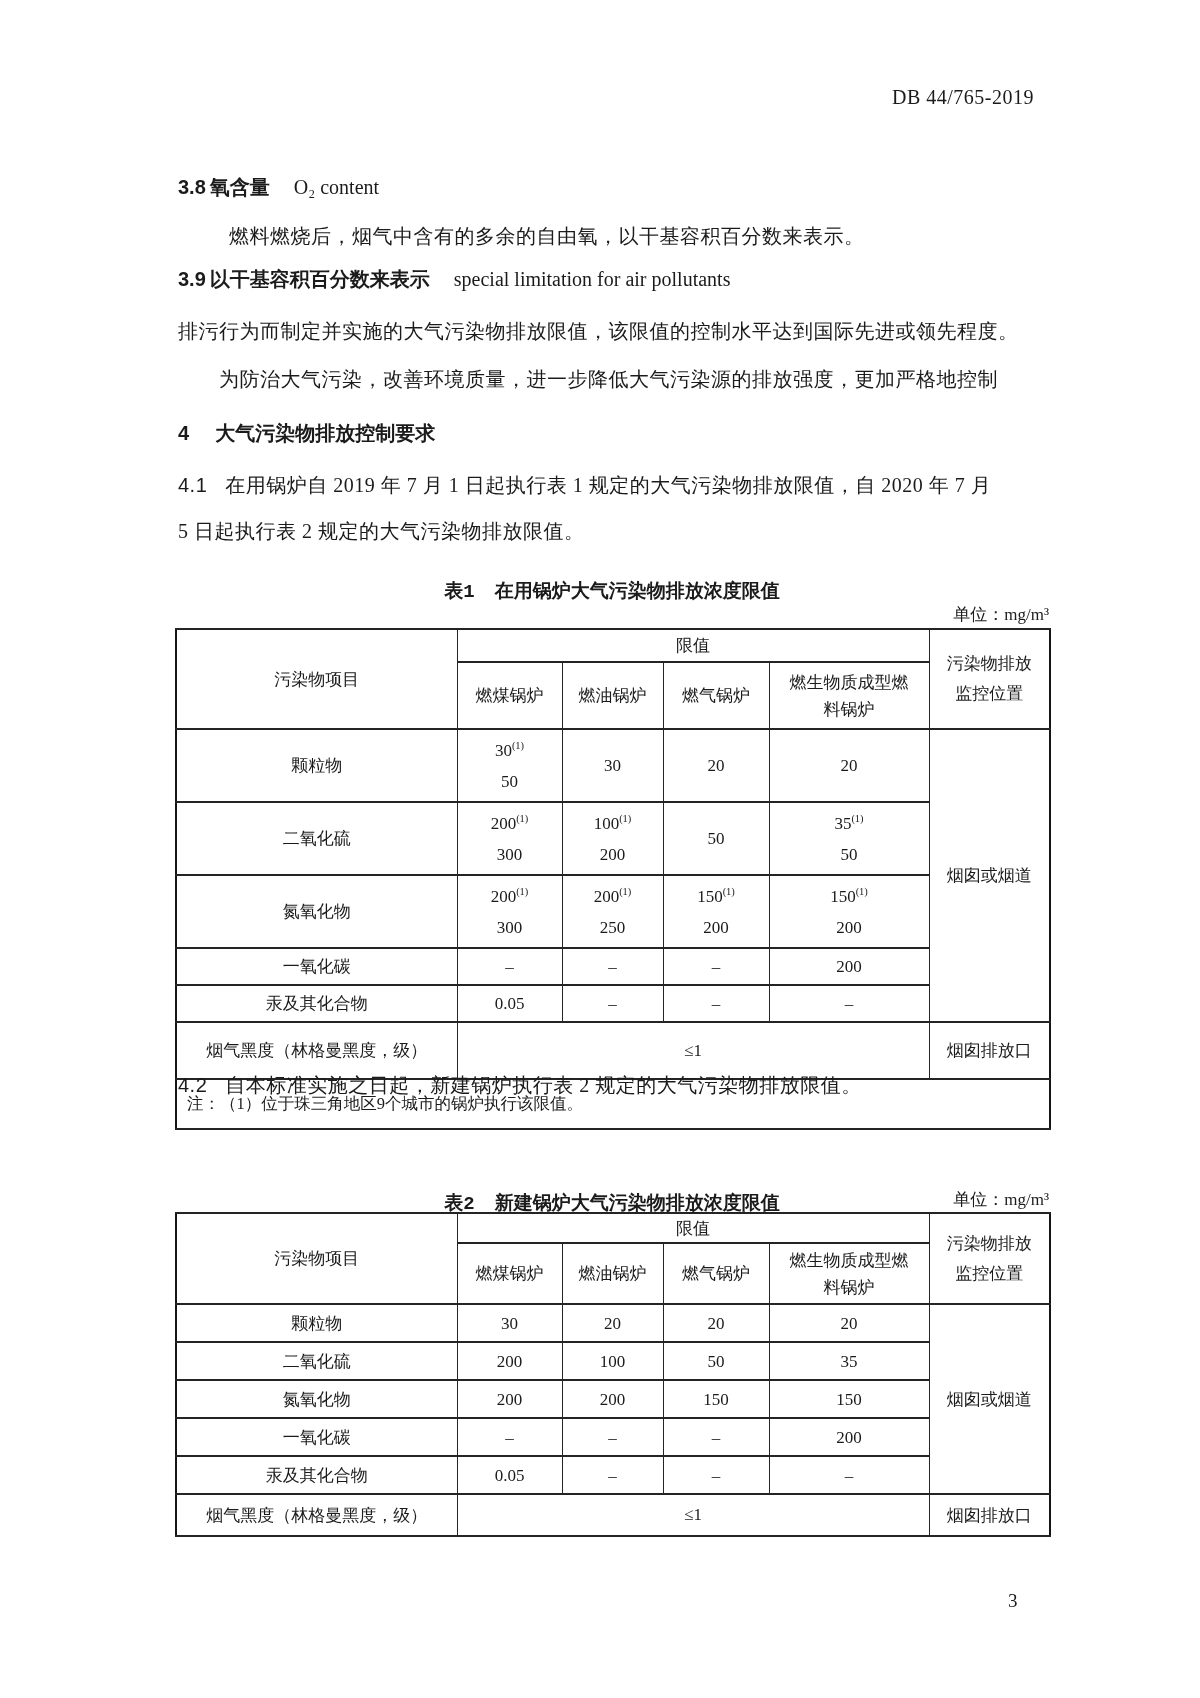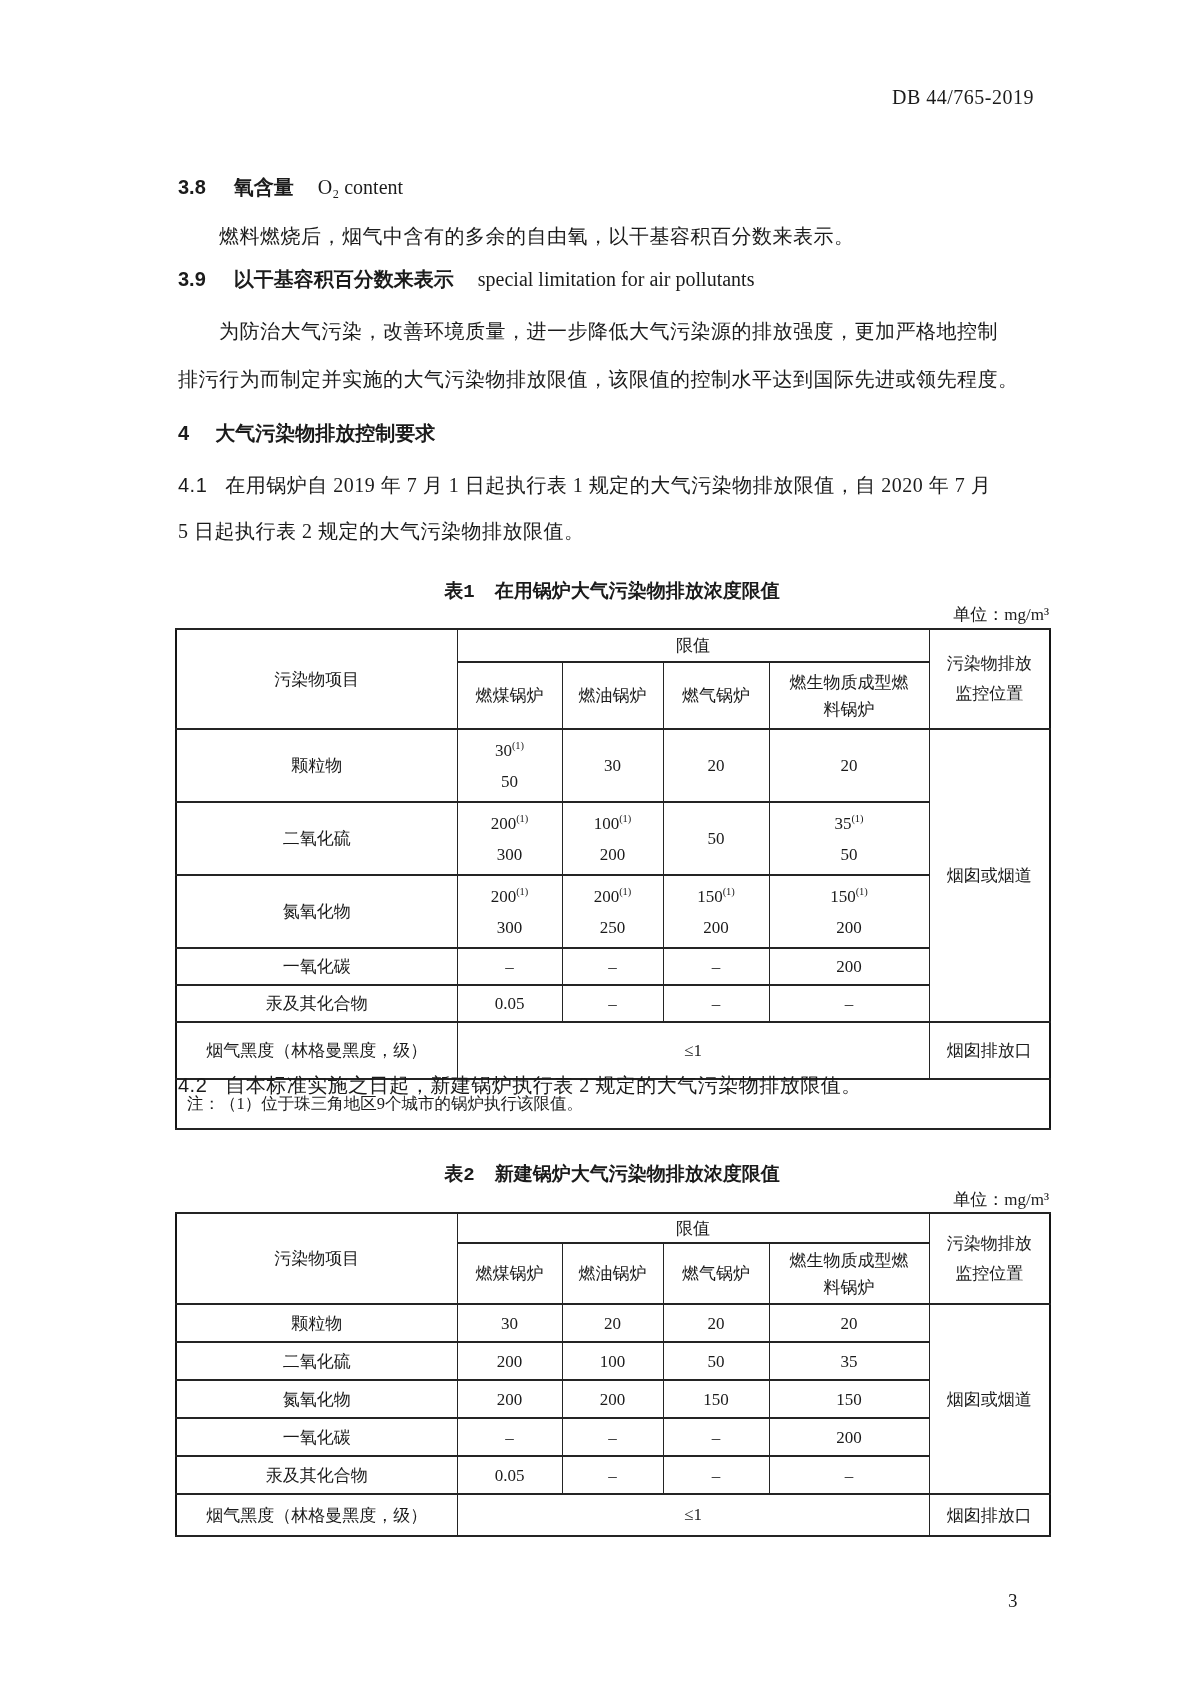--- a/index.html
+++ b/index.html
@@ -9,21 +9,21 @@
     background:#ffffff;
     font-family:"Liberation Serif", serif;
     color:#1b1b1b;
     overflow:hidden;
   }
   .abs{position:absolute;}
   
   .doc-code{top:86px;right:166px;font-size:20px;letter-spacing:.5px;}
   
   .heading{font-family:"Liberation Sans", sans-serif;font-weight:700;font-size:20px;white-space:nowrap;}
-  .heading .h-num{margin-right:28px;}
+  .heading .h-num{margin-right:4px;}
   .heading .h-en{font-family:"Liberation Serif", serif;font-weight:400;font-size:20px;margin-left:24px;}
   
   .para{font-size:20px;letter-spacing:.5px;line-height:30px;white-space:nowrap;}
   .para .pline{height:48px;line-height:30px;}
   .para .ind{padding-left:41px;}
   .clause{font-size:20px;letter-spacing:.5px;white-space:nowrap;}
   .clause .cline{height:46px;line-height:30px;}
   .clause .cnum{font-family:"Liberation Sans", sans-serif;margin-right:18px;}
   
   .tbl-caption{width:874px;text-align:center;font-family:Liberation Mono, monospace;font-weight:700;font-size:19px;}
@@ -63,30 +63,30 @@
 </head>
 <body>
 
 <div class="page">
 
   <div class="abs doc-code">DB 44/765-2019</div>
 
   <div class="abs heading" style="left:178px;top:174px;">
     <span class="h-num">3.8</span><span class="h-zh">氧含量</span><span class="h-en">O₂ content</span>
   </div>
-  <div class="abs para" style="left:178px;top:221px;">
+  <div class="abs para" style="left:188px;top:221px;">
     <div class="pline ind">燃料燃烧后，烟气中含有的多余的自由氧，以干基容积百分数来表示。</div>
   </div>
 
   <div class="abs heading" style="left:178px;top:266px;">
     <span class="h-num">3.9</span><span class="h-zh">以干基容积百分数来表示</span><span class="h-en">special limitation for air pollutants</span>
   </div>
   <div class="abs para" style="left:178px;top:316px;">
+    <div class="pline">排污行为而制定并实施的大气污染物排放限值，该限值的控制水平达到国际先进或领先程度。</div>
     <div class="pline ind">为防治大气污染，改善环境质量，进一步降低大气污染源的排放强度，更加严格地控制</div>
-    <div class="pline">排污行为而制定并实施的大气污染物排放限值，该限值的控制水平达到国际先进或领先程度。</div>
   </div>
 
   <div class="abs heading" style="left:178px;top:420px;">
     <span class="h-num" style="margin-right:26px;">4</span><span class="h-zh">大气污染物排放控制要求</span>
   </div>
 
   <div class="abs clause" style="left:178px;top:470px;">
     <div class="cline"><span class="cnum">4.1</span><span>在用锅炉自 2019 年 7 月 1 日起执行表 1 规定的大气污染物排放限值，自 2020 年 7 月</span></div>
     <div class="cline"><span>5 日起执行表 2 规定的大气污染物排放限值。</span></div>
   </div>
@@ -213,21 +213,21 @@
       <tr class="row-note">
         <td colspan="6">注：（1）位于珠三角地区9个城市的锅炉执行该限值。</td>
       </tr>
     </tbody>
   </table>
 
   <div class="abs clause" style="left:178px;top:1070px;">
     <div class="cline"><span class="cnum">4.2</span><span>自本标准实施之日起，新建锅炉执行表 2 规定的大气污染物排放限值。</span></div>
   </div>
 
-  <div class="abs tbl-caption" style="left:175px;top:1161px;">
+  <div class="abs tbl-caption" style="left:175px;top:1190px;">
     <span class="cap-label">表2</span><span>新建锅炉大气污染物排放浓度限值</span>
   </div>
   <div class="abs tbl-unit" style="left:175px;top:1188px;">单位：mg/m³</div>
 
   <table class="abs ltable" id="table2" style="left:175px;top:1212px;">
     <colgroup>
       <col style="width:281px">
         <col style="width:105px">
         <col style="width:101px">
         <col style="width:106px">

